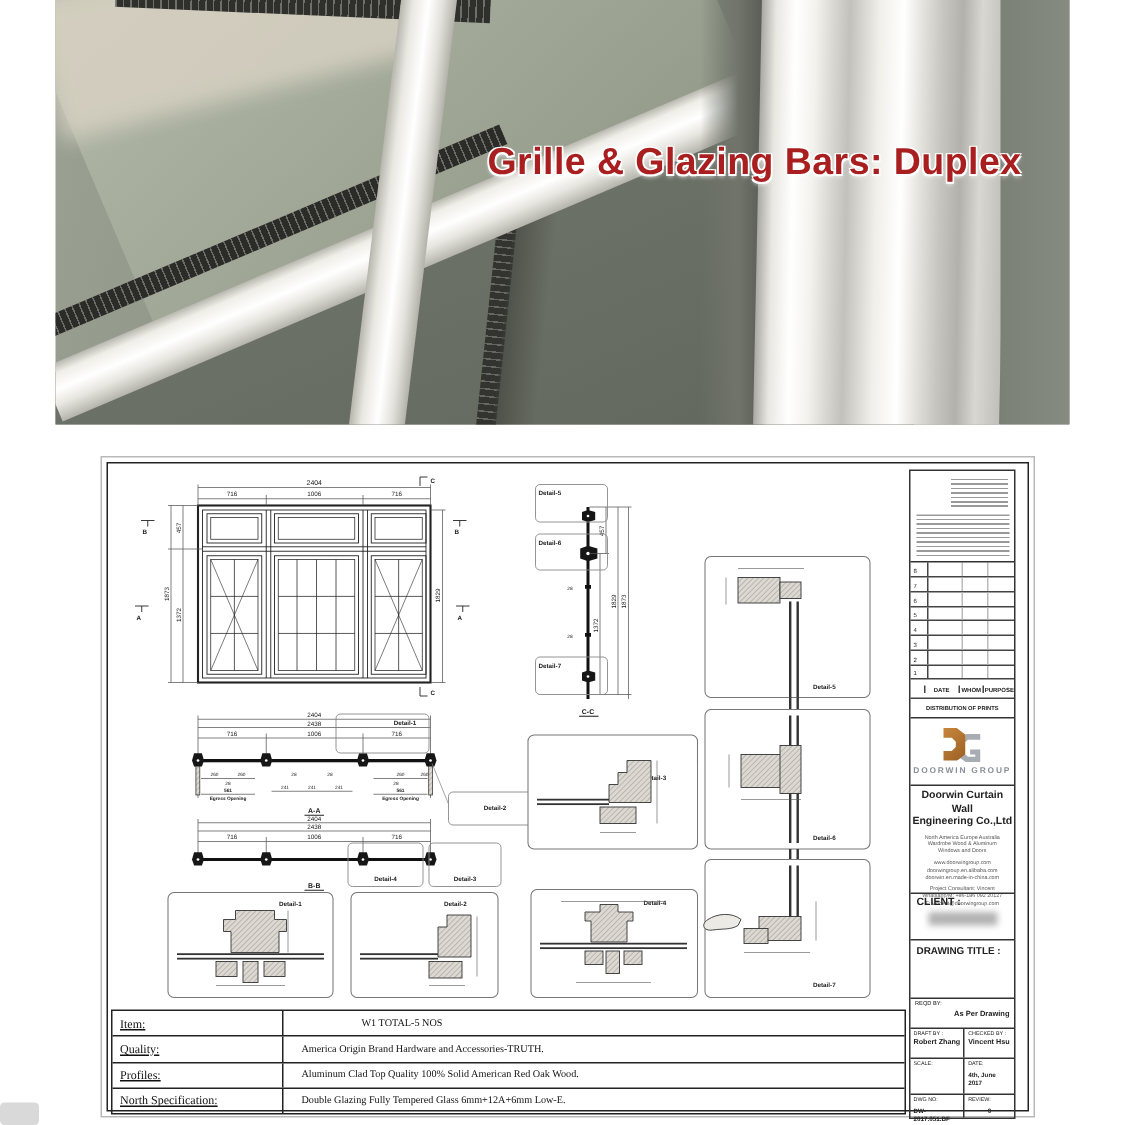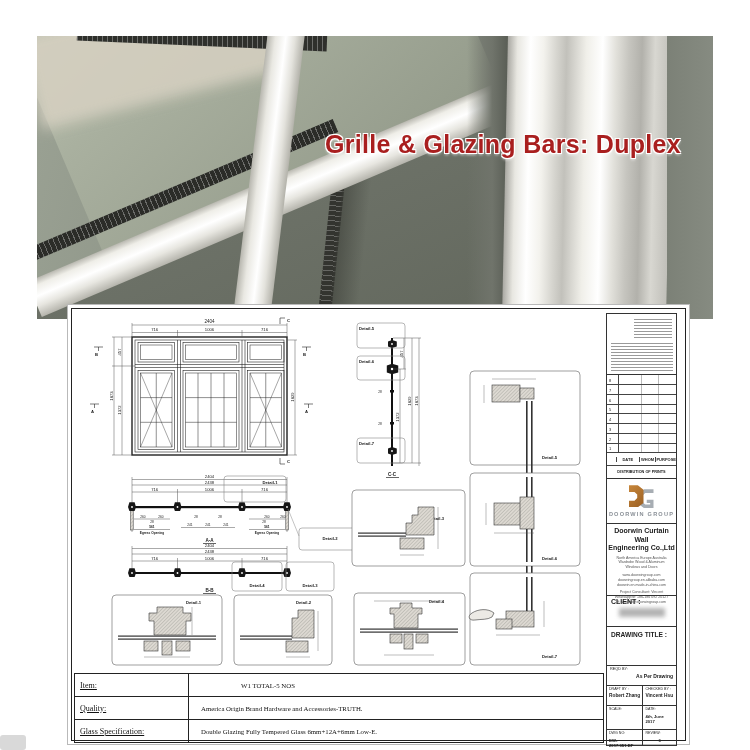--- a/index.html
+++ b/index.html
@@ -1,20 +1,20 @@
 <!DOCTYPE html>
 <html><head>
 <meta charset="utf-8">
 <style>
   html,body{margin:0;padding:0;background:#fff;}
   .stage{position:relative;width:750px;height:750px;background:#fff;overflow:hidden;
          font-family:"Liberation Sans",sans-serif;}
   
   .photo{position:absolute;left:37px;top:0;width:676px;height:283px;overflow:hidden;
-         background:linear-gradient(105deg,#9ba294 0%,#8a9184 35%,#7e847a 60%,#767b71 100%);margin-top:36px;}
+         background:linear-gradient(105deg,#9ba294 0%,#8a9184 35%,#7e847a 60%,#767b71 100%);}
   .photo>div{position:absolute;}
   .ph-paneTL{left:-60px;top:-80px;width:430px;height:330px;transform:rotate(-23deg);transform-origin:left top;
              background:linear-gradient(160deg,#c6cab9 0%,#a9b09f 45%,#949b8b 100%);}
   .ph-beige{left:-10px;top:-30px;width:250px;height:95px;background:#d7d1c2;transform:rotate(-14deg);
             filter:blur(7px);opacity:.85;}
   .ph-paneBL{left:-80px;top:282px;width:600px;height:320px;transform:rotate(-23deg);transform-origin:left top;
              background:linear-gradient(180deg,#6d7268,#5f6459);}
   .ph-spTop{left:40px;top:-6px;width:250px;height:16px;background:#2f302c;transform:rotate(2.5deg);
             background-image:repeating-linear-gradient(90deg,rgba(255,255,255,.3) 0 1px,transparent 1px 5px);}
   .ph-spDiag{left:-8px;top:212px;width:330px;height:14px;transform:rotate(-23deg);transform-origin:left top;
@@ -554,21 +554,25 @@
       <div class="spec">
         <div class="spec-row">
           <div class="spec-label">Item:</div>
           <div class="spec-value">W1 TOTAL-5 NOS</div>
         </div>
         <div class="spec-row">
           <div class="spec-label">Quality:</div>
           <div class="spec-value">America Origin Brand Hardware and Accessories-TRUTH.</div>
         </div>
         <div class="spec-row">
-          <div class="spec-label">Glass Specification:</div>
+          <div class="spec-label">Profiles:</div>
+          <div class="spec-value">Aluminum Clad Top Quality 100% Solid American Red Oak Wood.</div>
+        </div>
+        <div class="spec-row">
+          <div class="spec-label">North Specification:</div>
           <div class="spec-value">Double Glazing Fully Tempered Glass 6mm+12A+6mm Low-E.</div>
         </div>
       </div>
 
     </div>
   </div>
 
   <div class="artifact"></div>
 </div>
 

